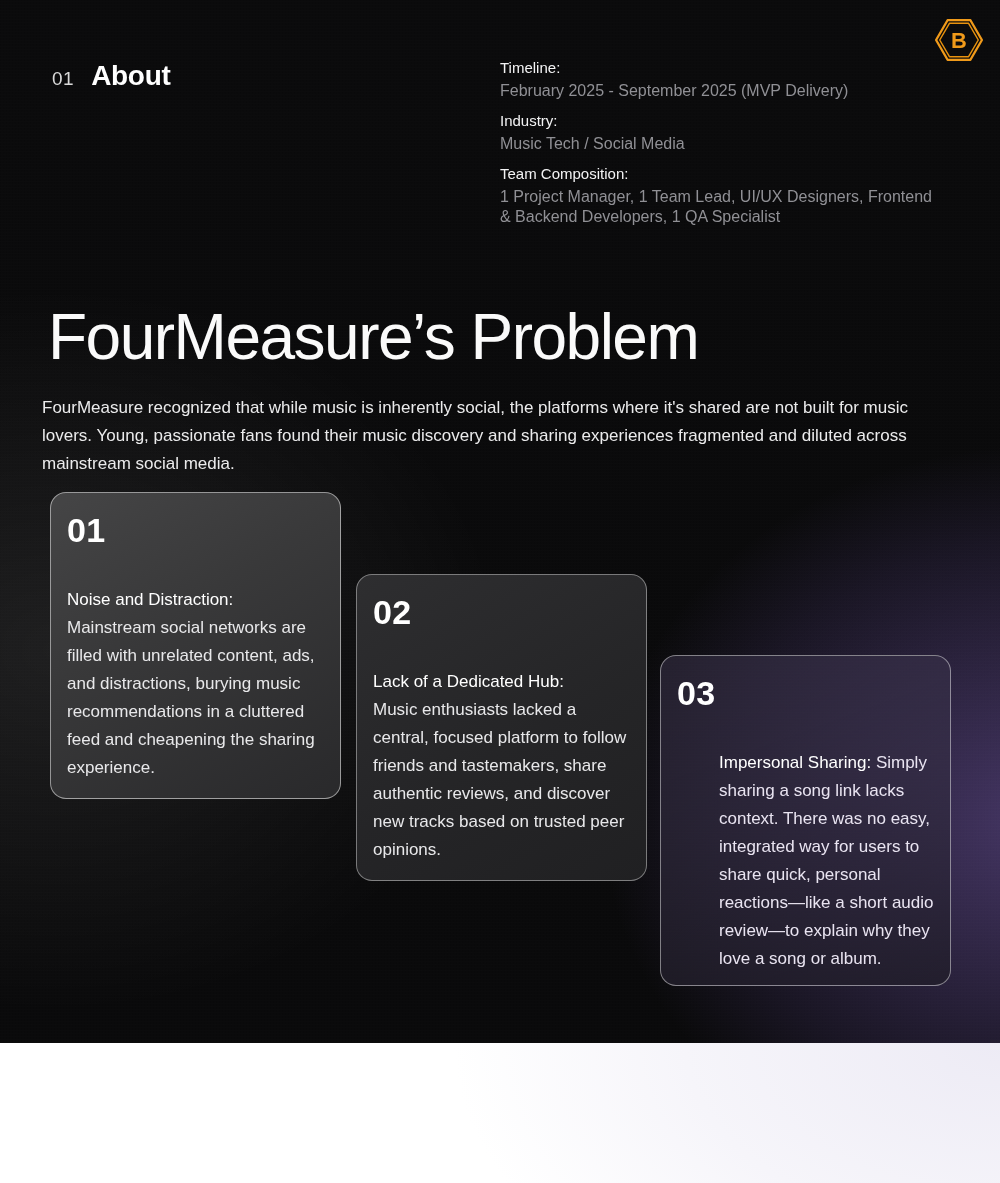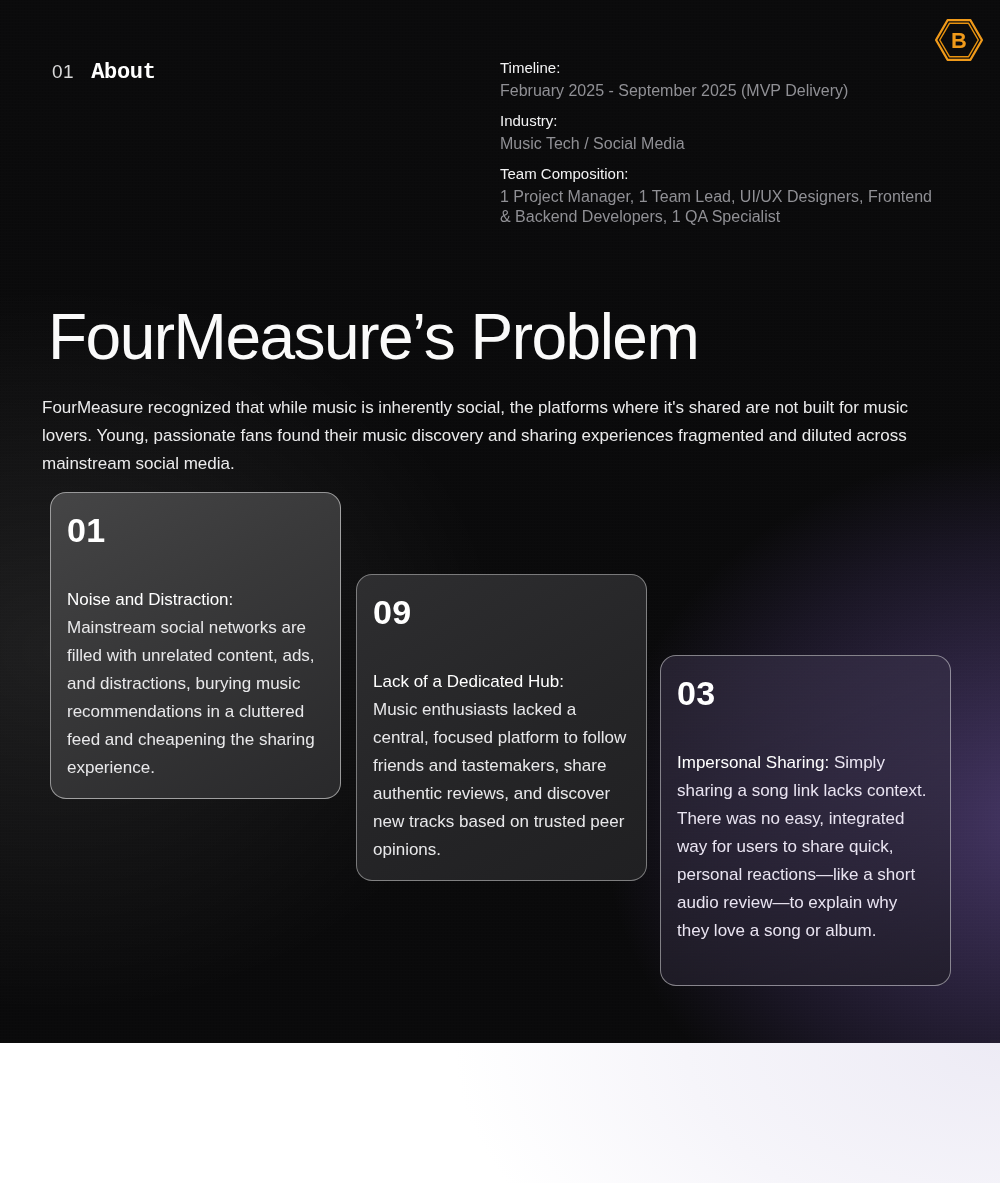--- a/index.html
+++ b/index.html
@@ -20,21 +20,21 @@
   }
   .grain {
     position:absolute; inset:0; pointer-events:none; opacity:.5;
     background-image:
       repeating-linear-gradient(0deg, rgba(255,255,255,0.015) 0 1px, transparent 1px 3px),
       repeating-linear-gradient(90deg, rgba(0,0,0,0.02) 0 1px, transparent 1px 3px);
   }
   
   .section-label { position:absolute; left:52px; top:60px; display:flex; align-items:baseline; gap:17px; }
   .sec-num  { font-size:19px; color:#d9d9d9; letter-spacing:.5px; }
-  .sec-title{ font-size:22px; font-weight:700; color:#ffffff; letter-spacing:-.3px;font-family:Liberation Mono, monospace; }
+  .sec-title{ font-size:28px; font-weight:700; color:#ffffff; letter-spacing:-.3px; }
 
   .meta { position:absolute; left:500px; top:59px; width:445px; }
   .meta-item + .meta-item { margin-top:11px; }
   .meta-label { font-size:15px; font-weight:500; color:#f3f3f4; margin-bottom:5px; }
   .meta-value { font-size:16px; color:#909095; line-height:20px; }
 
   .logo { position:absolute; left:934px; top:15px; width:50px; height:50px; cursor:pointer; }
 
   
   .page-title {
@@ -62,21 +62,21 @@
   .card-2 {
     left:356px; top:574px; height:307px;
     background:linear-gradient(150deg,#2e2e30 0%, #252527 55%, #202022 100%);
     border:1px solid rgba(255,255,255,0.40);
   }
   .card-3 {
     left:660px; top:655px; height:331px;
     background:linear-gradient(160deg, rgba(72,63,92,0.42) 0%, rgba(52,46,66,0.55) 45%, rgba(32,29,40,0.72) 100%);
     border:1px solid rgba(255,255,255,0.45);
   }
-  .card-3 .card-text { color:#e9e4f1; }
+  .card-3 .card-text { color:#e9e4f1;margin-left:42px; }
   
   .footer-band {
     position:absolute; left:0; top:1043px; width:1000px; height:140px;
     background:
       radial-gradient(700px 420px at 100% 0%, #edebf5 0%, #f6f5fa 45%, #ffffff 78%);
   }
 </style>
 </head>
 <body>
 
@@ -113,21 +113,21 @@
 
     <h1 class="page-title">FourMeasure’s Problem</h1>
     <p class="intro">FourMeasure recognized that while music is inherently social, the platforms where it's shared are not built for music lovers. Young, passionate fans found their music discovery and sharing experiences fragmented and diluted across mainstream social media.</p>
 
     <article class="card card-1">
       <div class="card-number">01</div>
       <p class="card-text"><strong>Noise and Distraction:</strong> <span>Mainstream social networks are filled with unrelated content, ads, and distractions, burying music recommendations in a cluttered feed and cheapening the sharing experience.</span></p>
     </article>
 
     <article class="card card-2">
-      <div class="card-number">09</div>
+      <div class="card-number">02</div>
       <p class="card-text"><strong>Lack of a Dedicated Hub:</strong> <span>Music enthusiasts lacked a central, focused platform to follow friends and tastemakers, share authentic reviews, and discover new tracks based on trusted peer opinions.</span></p>
     </article>
 
     <article class="card card-3">
       <div class="card-number">03</div>
       <p class="card-text"><strong>Impersonal Sharing:</strong> <span>Simply sharing a song link lacks context. There was no easy, integrated way for users to share quick, personal reactions—like a short audio review—to explain why they love a song or album.</span></p>
     </article>
   </section>
 
   <section class="footer-band"></section>

